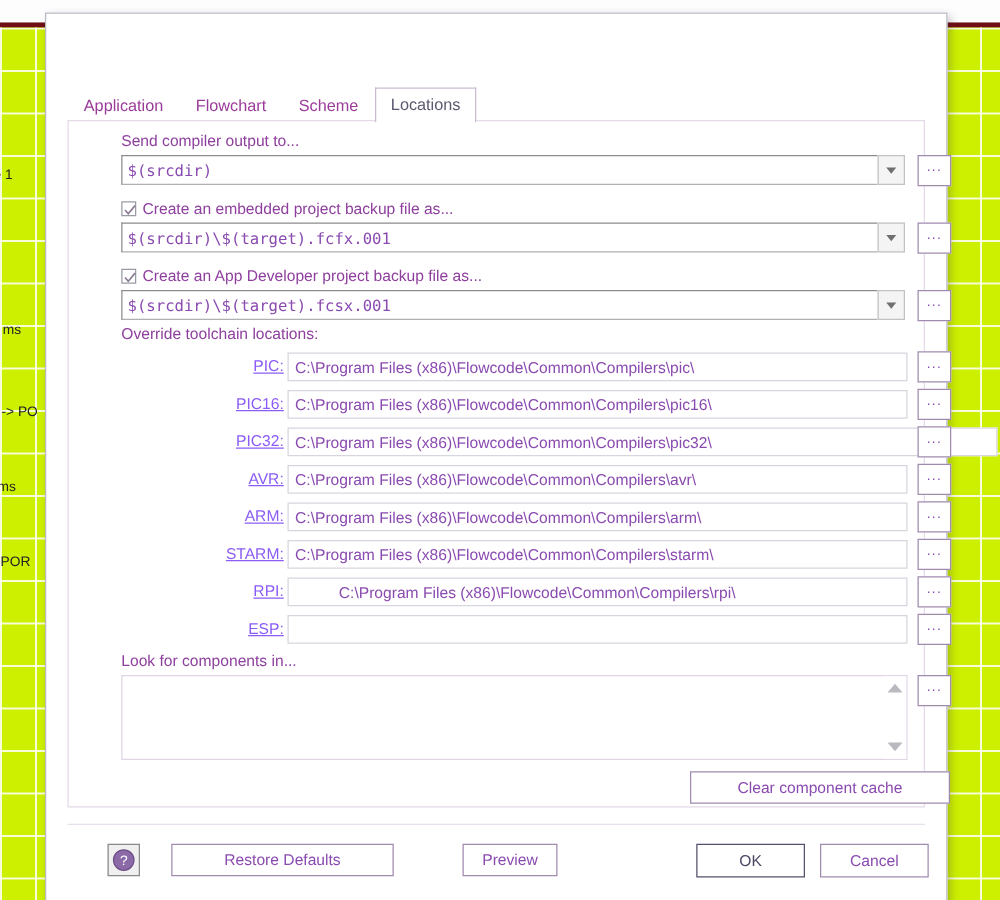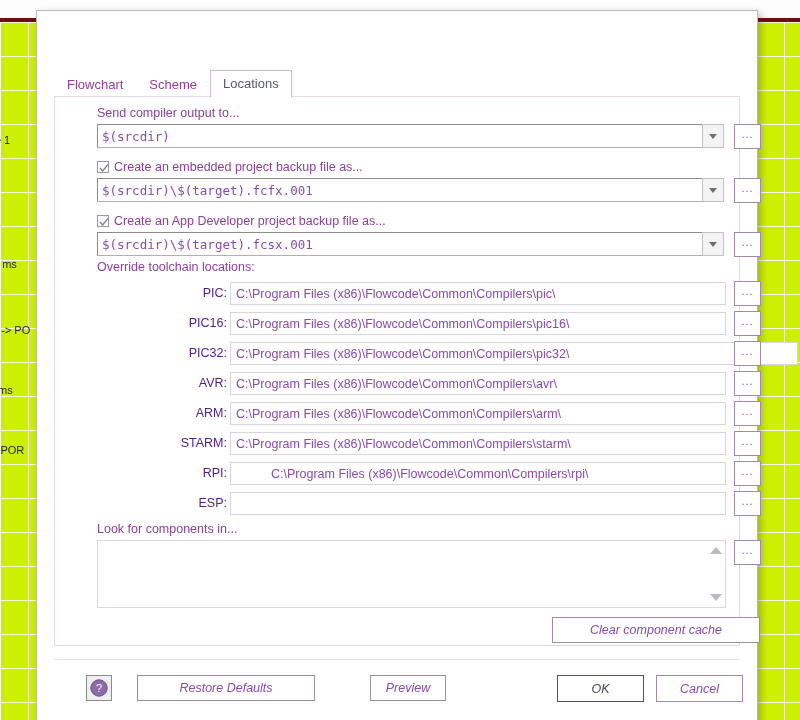--- a/index.html
+++ b/index.html
@@ -213,22 +213,23 @@
     flex: 0 0 auto;
   }
   .checkbox svg { position: absolute; left: 1px; top: 1px; }
 
   
   .tc-label {
     position: absolute;
     width: 70px;
     text-align: right;
     font-size: 12.5px;
-    color: #4c1d95;
-    white-space: nowrap;
+    color: #8b5cf6;
+    white-space: nowrap;
+    text-decoration: underline;
   }
   .tc-input {
     position: absolute;
     height: 23px;
     border: 1px solid #d6d6de;
     background: #ffffff;
     box-sizing: border-box;
     display: flex;
     align-items: center;
     padding-left: 5px;
@@ -267,21 +268,20 @@
     border: 1px solid #a08bae;
     background: #ffffff;
     box-sizing: border-box;
     display: flex;
     align-items: center;
     justify-content: center;
     font-size: 12.5px;
     color: #8a4bb0;
     cursor: pointer;
     white-space: nowrap;
-    font-style: italic;
   }
   .pbtn.default {
     border: 1px solid #55506a;
     color: #4a4560;
   }
   .help-btn {
     position: absolute;
     width: 26px;
     height: 26px;
     border: 1px solid #8a8a8a;
@@ -314,20 +314,21 @@
       <div class="flow-label" style="left: -8px; top: 324px;">5 -&gt; PO</div>
       <div class="flow-label" style="left: -2px; top: 384px;">ms</div>
       <div class="flow-label" style="left: -9px; top: 444px;">&gt; POR</div>
     </div>
 </div>
 
 <div id="dialog">
 
 
   <div class="tabstrip" id="tabstrip">
+      <div class="tab">Application</div>
       <div class="tab">Flowchart</div>
       <div class="tab">Scheme</div>
       <div class="tab selected">Locations</div>
     </div>
 
   <div class="tabpanel"></div>
 
   <div class="section-label" style="left:60px; top:95px;">Send compiler output to...</div>
   <div class="combo-input" style="left:60px; top:113px; width:605px;">$(srcdir)</div>
   <div class="combo-caret" style="left:665px; top:113px;">

